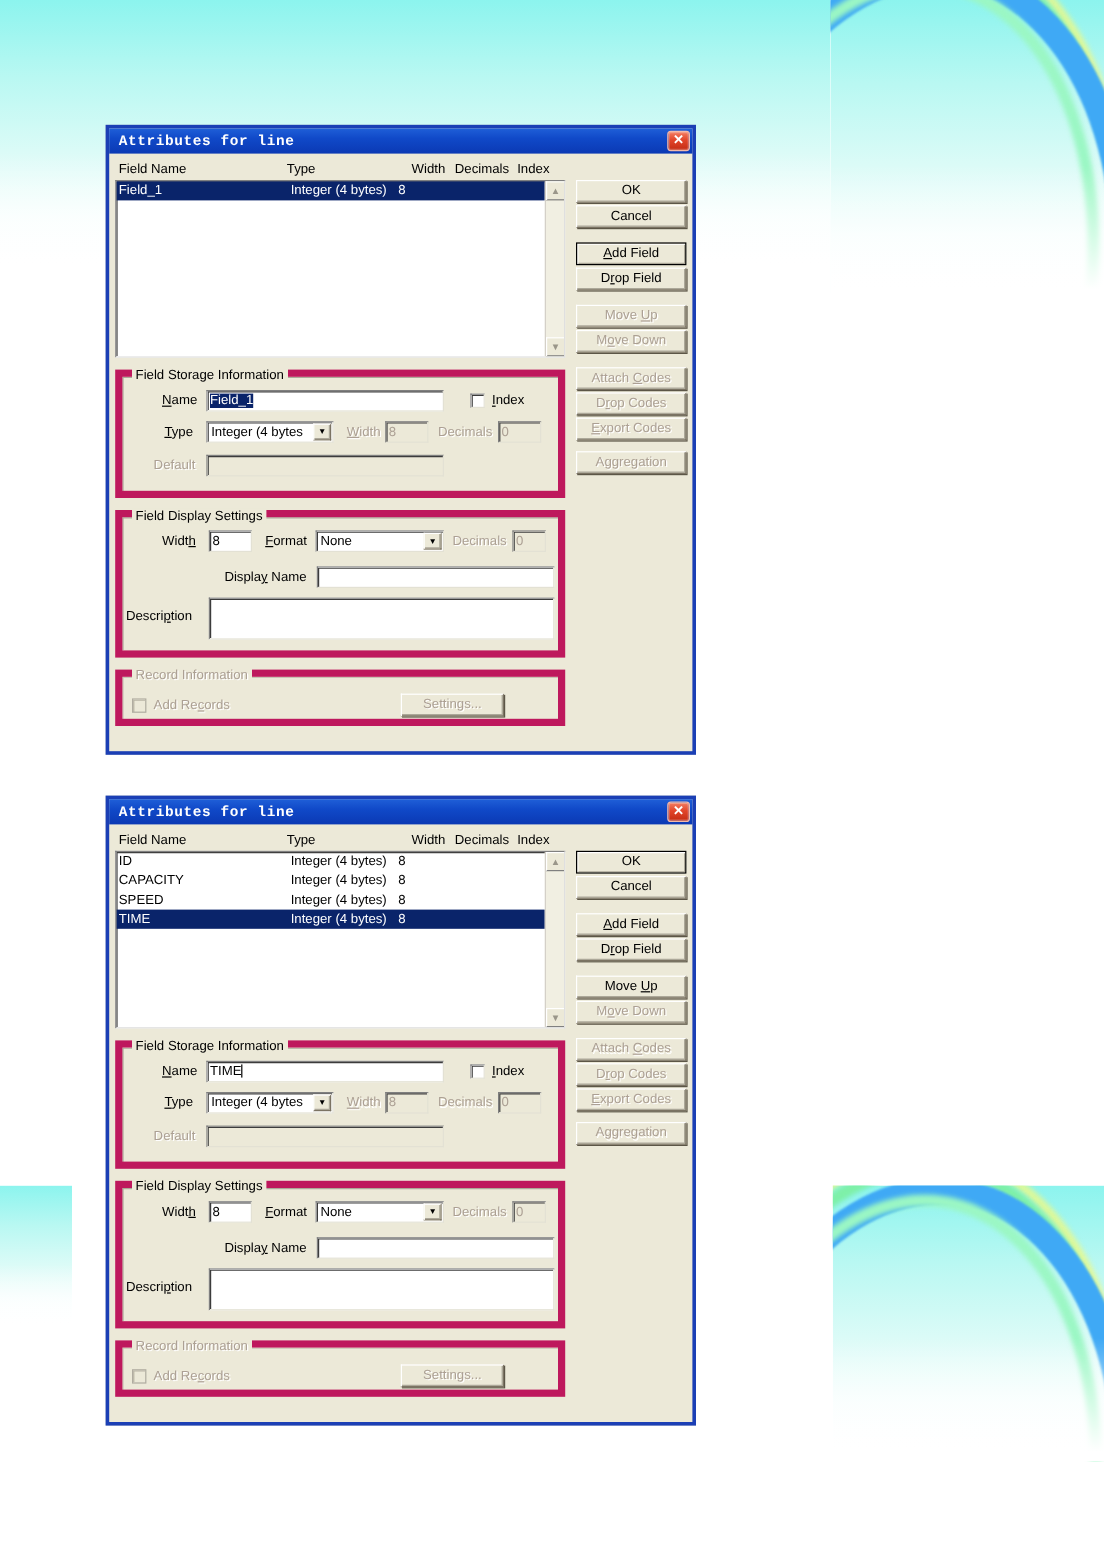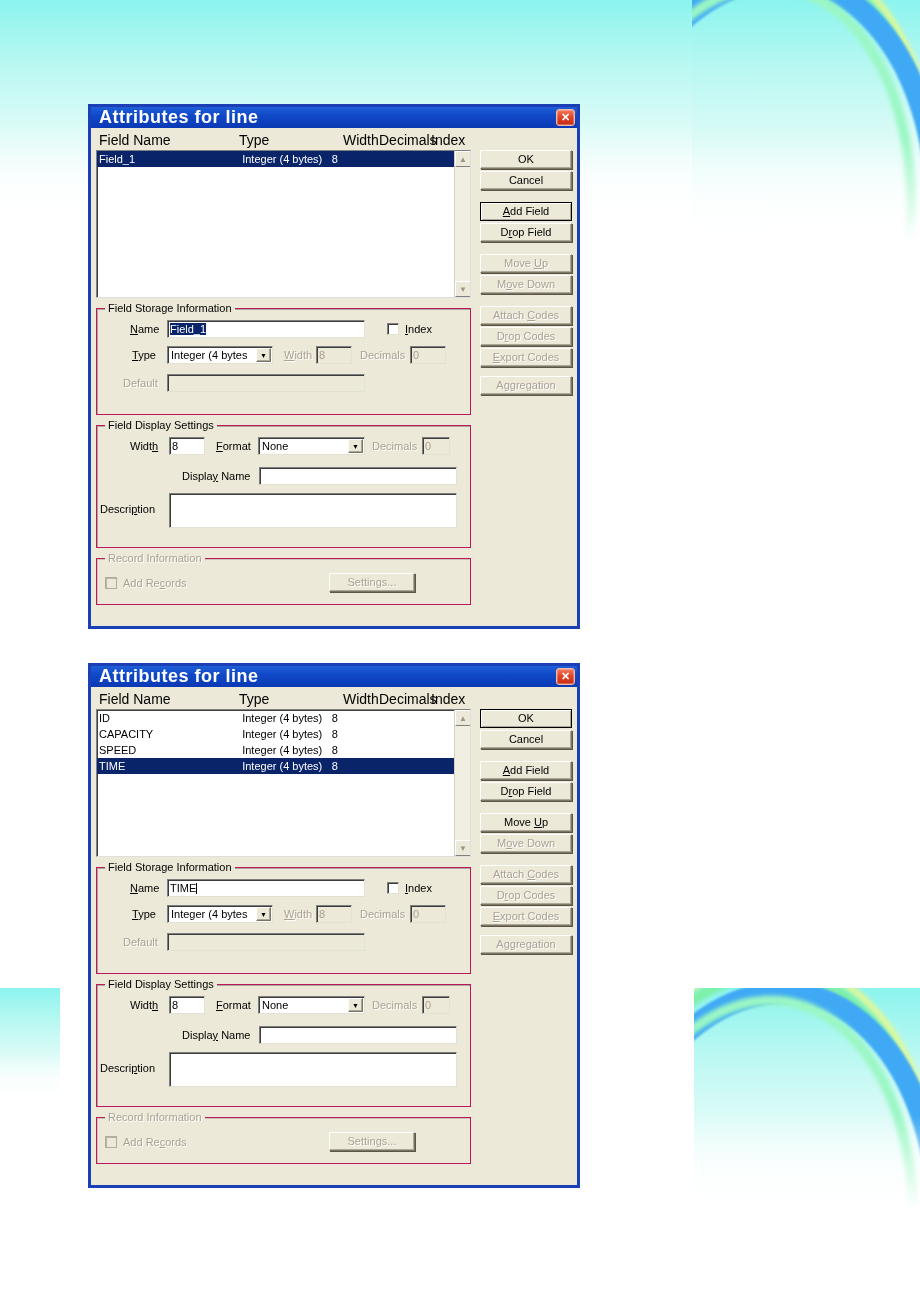--- a/index.html
+++ b/index.html
@@ -93,42 +93,42 @@
 
   .titlebar{
     height:21px;
     background:linear-gradient(to bottom,#1f5fd8 0%,#1049c8 40%,#0b39b4 100%);
     display:flex;align-items:center;justify-content:space-between;
     padding:0 2px 0 8px;
     position:relative;
   }
   .title-text{
     color:#ffffff;
-    font-family:Liberation Sans, sans-serif;
-    font-weight:bold;font-size:18px;letter-spacing:.5px;
+    font-family:Liberation Mono, monospace;
+    font-weight:bold;font-size:12px;letter-spacing:.5px;
     white-space:nowrap;
   }
   .close-btn{
     width:17px;height:15px;
     border-radius:3px;
     background:linear-gradient(to bottom,#f27d62 0%,#e2452a 45%,#c42d14 100%);
     border:1px solid #f3b9a8;
     box-shadow:inset 0 0 0 1px rgba(255,255,255,.25);
     display:flex;align-items:center;justify-content:center;
     color:#fff;font-size:11px;font-weight:bold;line-height:1;
     font-family:"Liberation Sans",sans-serif;
     cursor:pointer;
   }
 
   .dlg-body{padding:4px 5px 0 5px;position:relative;height:calc(100% - 21px);box-sizing:border-box;}
 
   
   .col-head{
-    display:flex;height:15px;align-items:center;
-    padding-left:3px;font-size:14px;
+    display:flex;height:15px;align-items:flex-end;
+    padding-left:3px;font-size:11px;
   }
   .col-head span{white-space:nowrap;}
   .ch-name{width:140px;}
   .ch-type{width:104px;}
   .ch-width{width:36px;}
   .ch-dec{width:52px;}
   .ch-index{width:40px;}
 
   
   .listbox{
@@ -179,21 +179,21 @@
     box-shadow:inset 1px 1px 0 #ffffff, inset -1px -1px 0 #aca899;
   }
   .btn.dis{color:#aca094;text-shadow:1px 1px 0 #ffffff;cursor:default;}
   .btn u{text-decoration:underline;}
   .gap{height:10px;}
   .gap-sm{height:7px;}
 
   
   .group{
     position:absolute;
-    border:1px solid #be185d;
+    border:6px solid #be185d;
     box-shadow:inset 1px 1px 0 #aca899;
     box-sizing:border-box;
   }
   .group.dis-grp{box-shadow:inset 1px 1px 0 #c8c4b4;}
   .group > .legend{
     position:absolute;top:-7px;left:8px;background:#ece9d8;padding:0 3px;
     font-size:11px;color:#000;white-space:nowrap;
   }
   .group.dis-grp > .legend{color:#aca094;text-shadow:1px 1px 0 #fff;}
 

